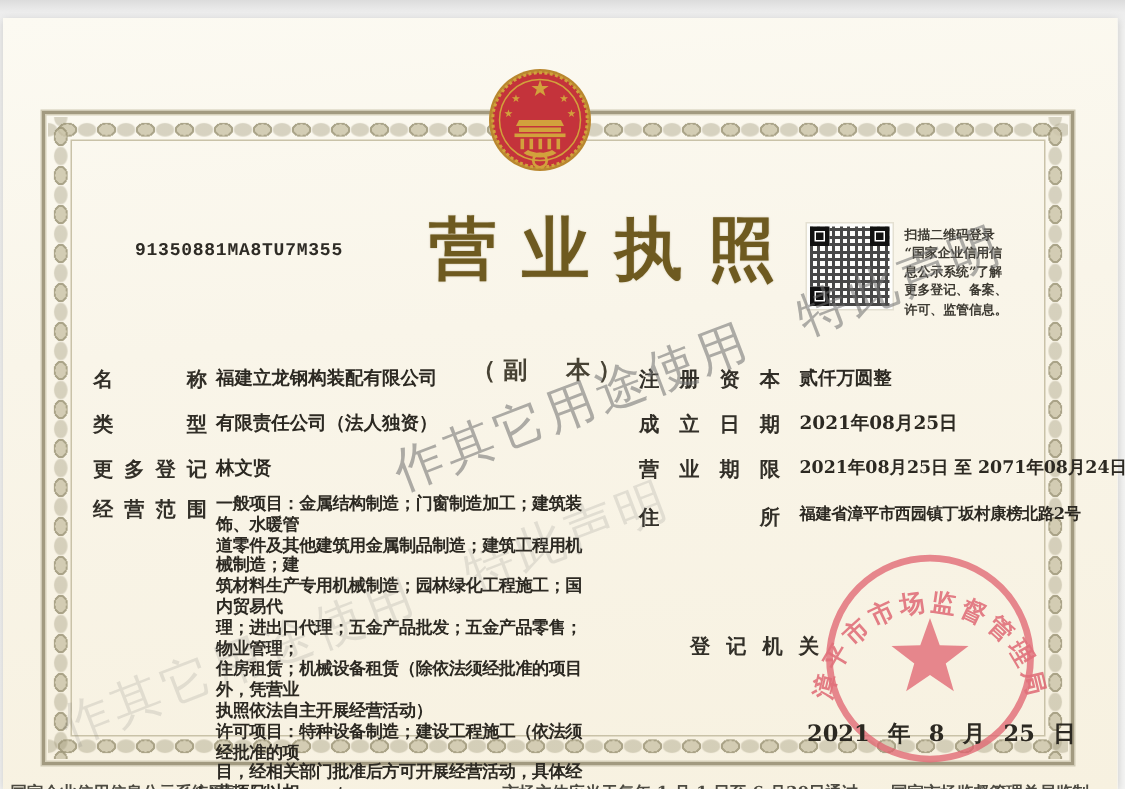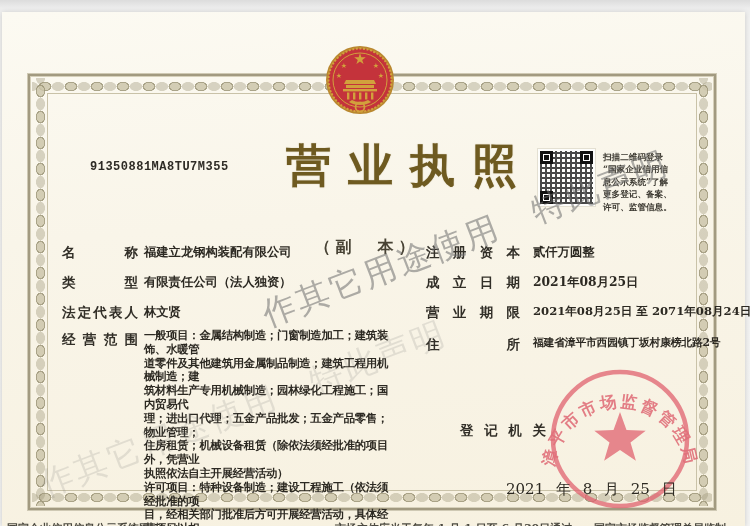--- a/index.html
+++ b/index.html
@@ -54,21 +54,21 @@
   .v-left{left:142px;}
   .v-right{left:531px;}
   .v-term{font-size:11.6px;}
   .v-addr{font-size:10.8px;letter-spacing:-.2px;}
   .scope-label{top:319px;}
   .scope-text{left:142px;top:317px;width:254px;font-size:11.4px;line-height:13.8px;
               color:#2c2922;font-weight:bold;letter-spacing:-.3px;}
   .registrar-label{left:458px;top:410px;width:86px;}
 
   .seal{left:531px;top:341px;opacity:.88;}
-  .issue-date{left:504px;top:468px;width:195px;font-size:15px;font-weight:normal;color:#2c2922;
+  .issue-date{left:536px;top:468px;width:195px;font-size:15px;font-weight:bold;color:#2c2922;
               word-spacing:7px;white-space:nowrap;}
 
   .watermark{left:262px;top:282px;width:470px;font-size:33px;color:#6f6f6f;opacity:.55;
              letter-spacing:3px;transform:rotate(-21deg);transform-origin:left center;
              font-family:"Liberation Sans", sans-serif;white-space:nowrap;pointer-events:none;}
   .watermark.ghost{left:40px;top:452px;opacity:.16;}
 
   .footer-item{font-size:11px;color:#4c4a41;font-weight:bold;white-space:nowrap;}
   .ft-label{left:5px;top:509px;}
   .ft-url{left:130px;top:512px;font-family:"Liberation Mono", monospace;font-weight:bold;color:#35332c;}
@@ -126,21 +126,21 @@
 息公示系统”了解
 更多登记、备案、
 许可、监管信息。</div>
 
     <div class="abs flabel lcol row-name">名称</div>
     <div class="abs fvalue v-left row-name">福建立龙钢构装配有限公司</div>
 
     <div class="abs flabel lcol row-type">类型</div>
     <div class="abs fvalue v-left row-type">有限责任公司（法人独资）</div>
 
-    <div class="abs flabel lcol row-legal">法定代表人</div>
+    <div class="abs flabel lcol row-legal">更多登记</div>
     <div class="abs fvalue v-left row-legal">林文贤</div>
 
     <div class="abs flabel lcol scope-label">经营范围</div>
     <div class="abs scope-text prelines">一般项目：金属结构制造；门窗制造加工；建筑装饰、水暖管
 道零件及其他建筑用金属制品制造；建筑工程用机械制造；建
 筑材料生产专用机械制造；园林绿化工程施工；国内贸易代
 理；进出口代理；五金产品批发；五金产品零售；物业管理；
 住房租赁；机械设备租赁（除依法须经批准的项目外，凭营业
 执照依法自主开展经营活动）
 许可项目：特种设备制造；建设工程施工（依法须经批准的项

